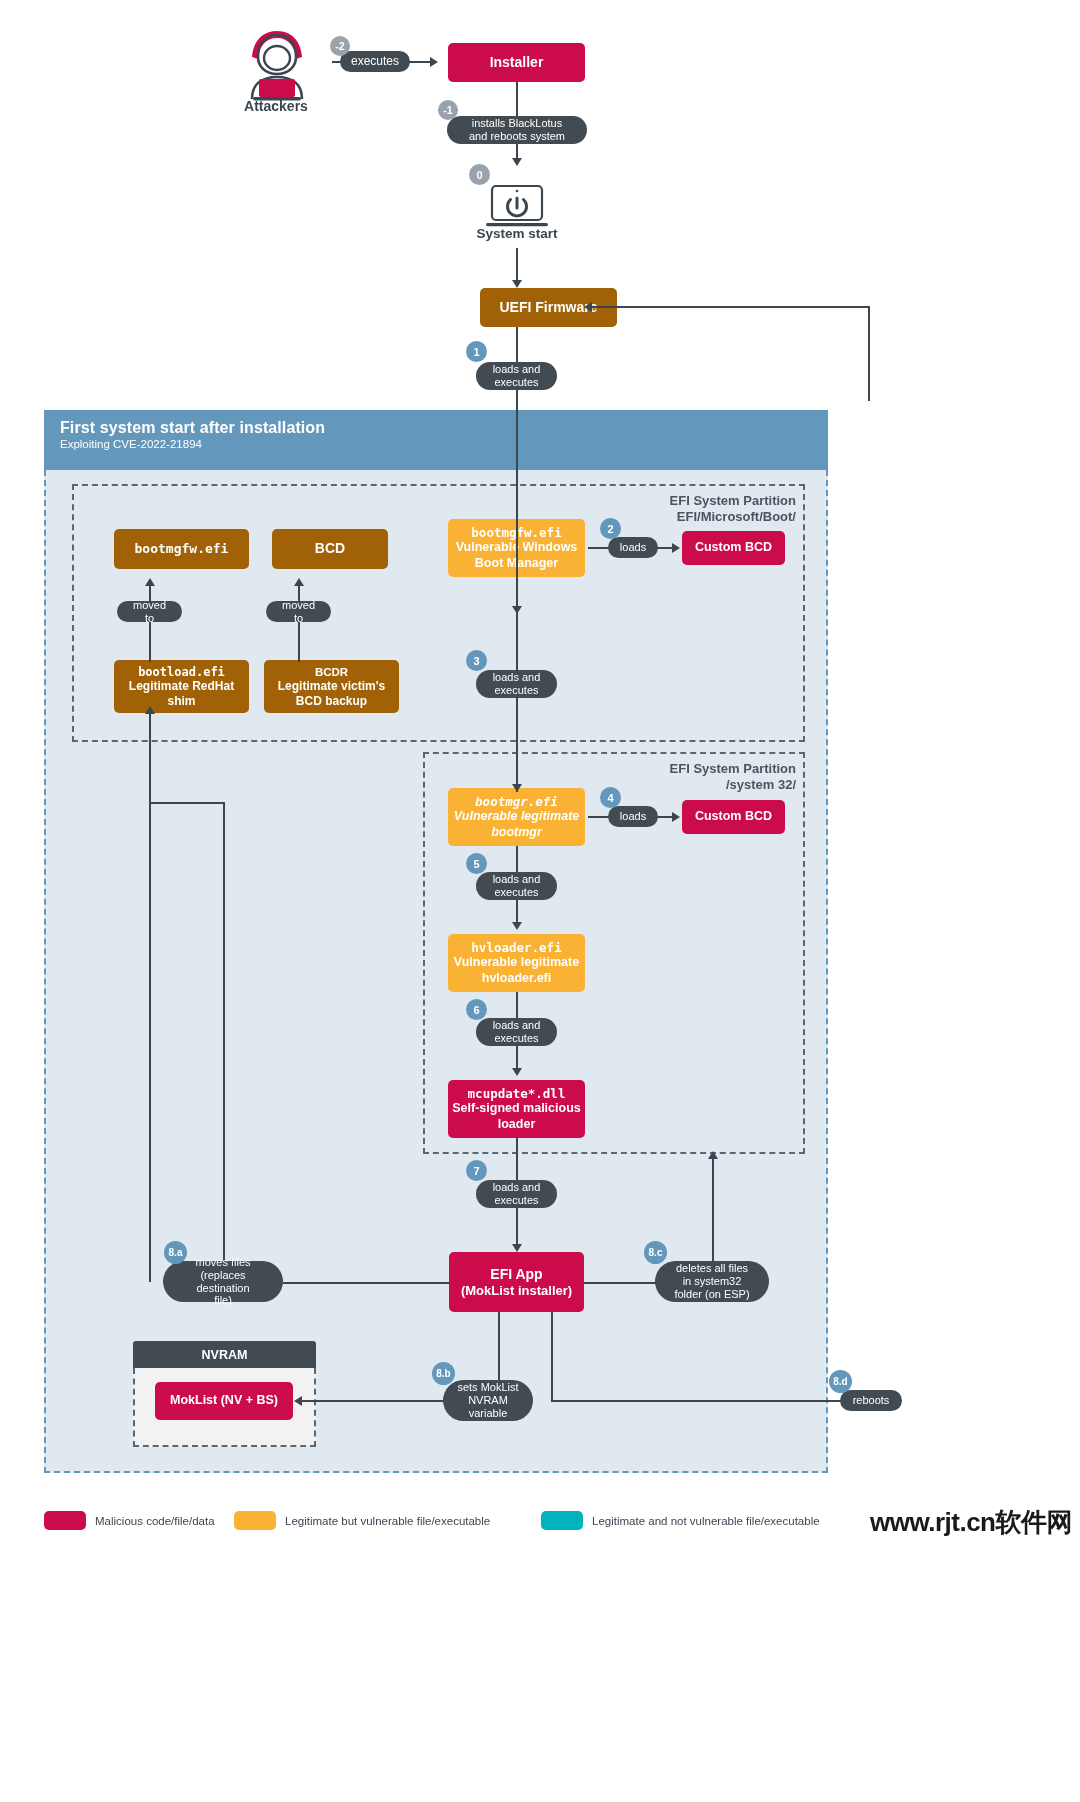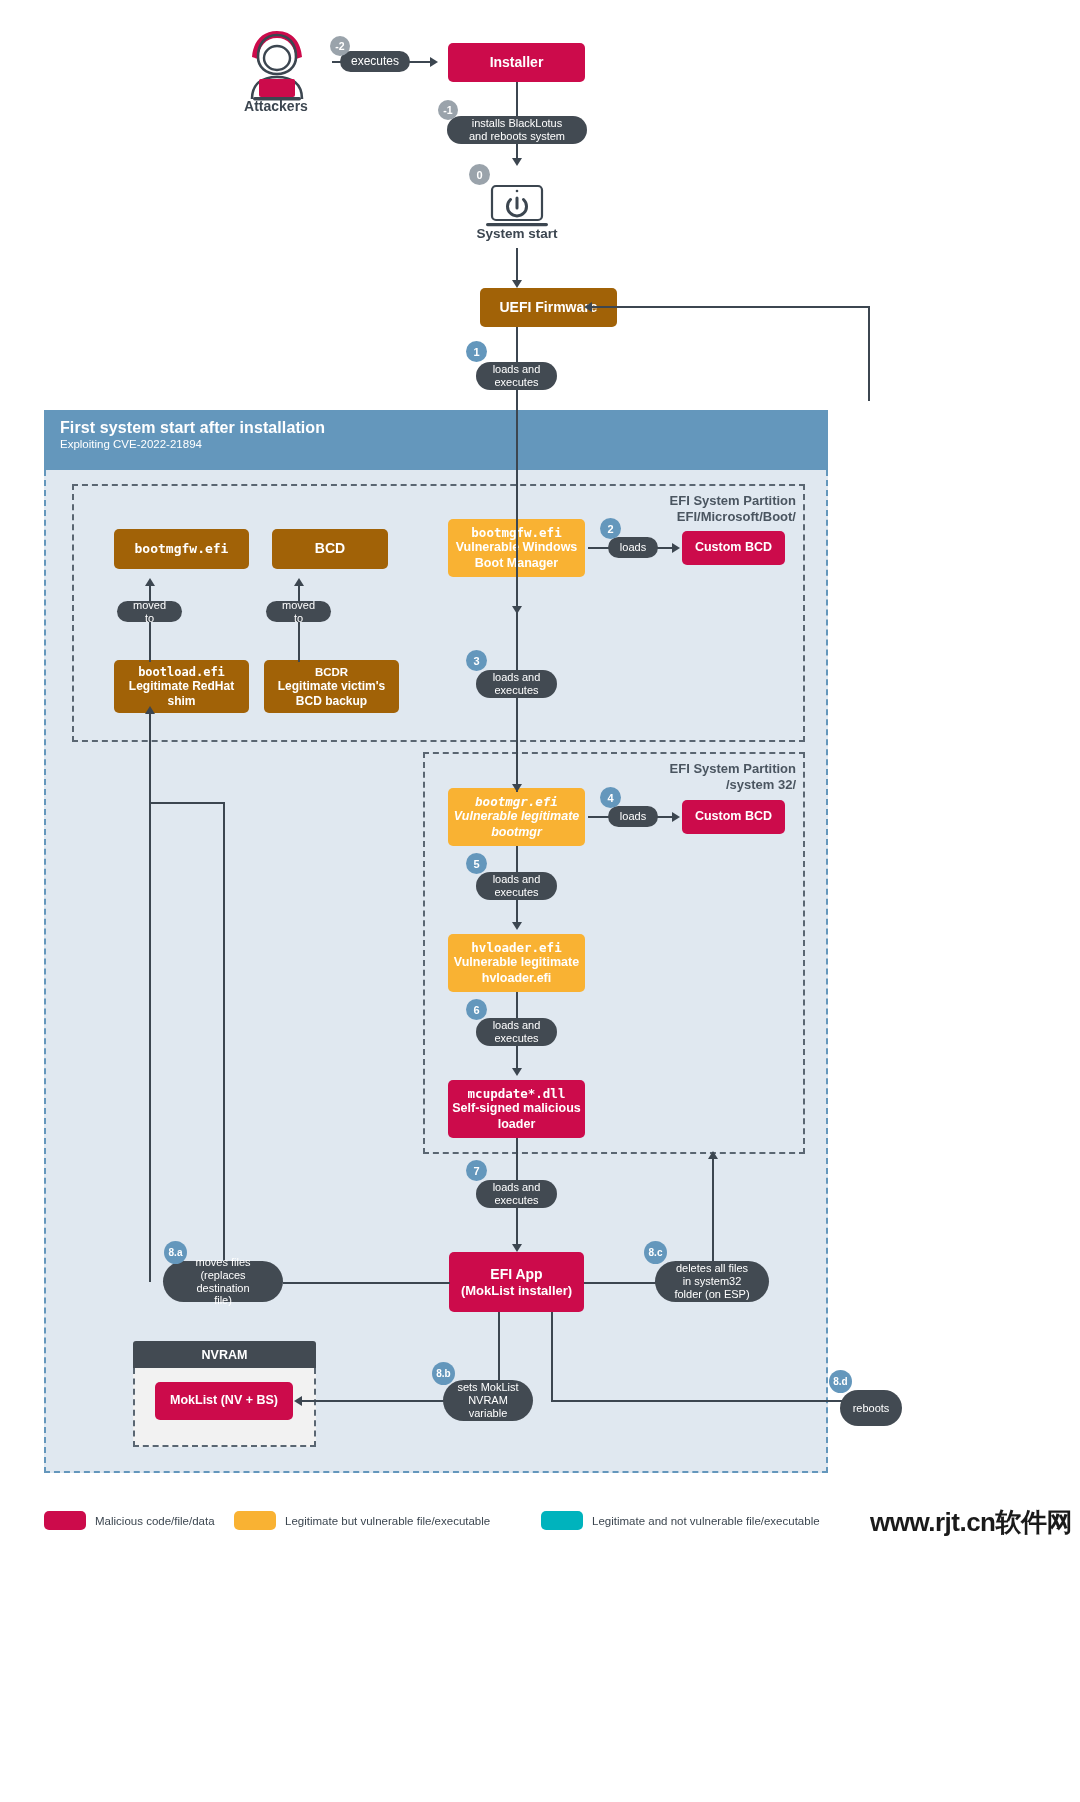--- a/index.html
+++ b/index.html
@@ -290,21 +290,21 @@
   <span>NVRAM</span>
   <span>variable</span>
 </div>
 
 <div class="ln lnv" style="left:551px;top:1312px;height:88px;"></div>
 <div class="ln lnh" style="left:551px;top:1400px;width:318px;"></div>
 <div class="ln lnv" style="left:868px;top:306px;height:95px;"></div>
 <div class="ln lnh" style="left:590px;top:306px;width:280px;"></div>
 <div class="arrow ar-left" style="left:584px;top:301.5px;"></div>
 <div class="badge blue" style="left:829px;top:1370px;width:23px;height:23px;font-size:10px;">8.d</div>
-<div class="pill" style="left:840px;top:1390px;width:62px;height:36px;font-size:11px;">reboots</div>
+<div class="pill" style="left:840px;top:1390px;width:62px;height:21px;font-size:11px;">reboots</div>
 
 <div id="legend">
   <div class="lg-item" style="left:0px;top:4px;">
     <span class="lg-sw" style="background:#cc0b4b;"></span>
     <span class="lg-tx">Malicious code/file/data</span>
   </div>
   <div class="lg-item" style="left:190px;top:4px;">
     <span class="lg-sw" style="background:#f9b233;"></span>
     <span class="lg-tx">Legitimate but vulnerable file/executable</span>
   </div>

